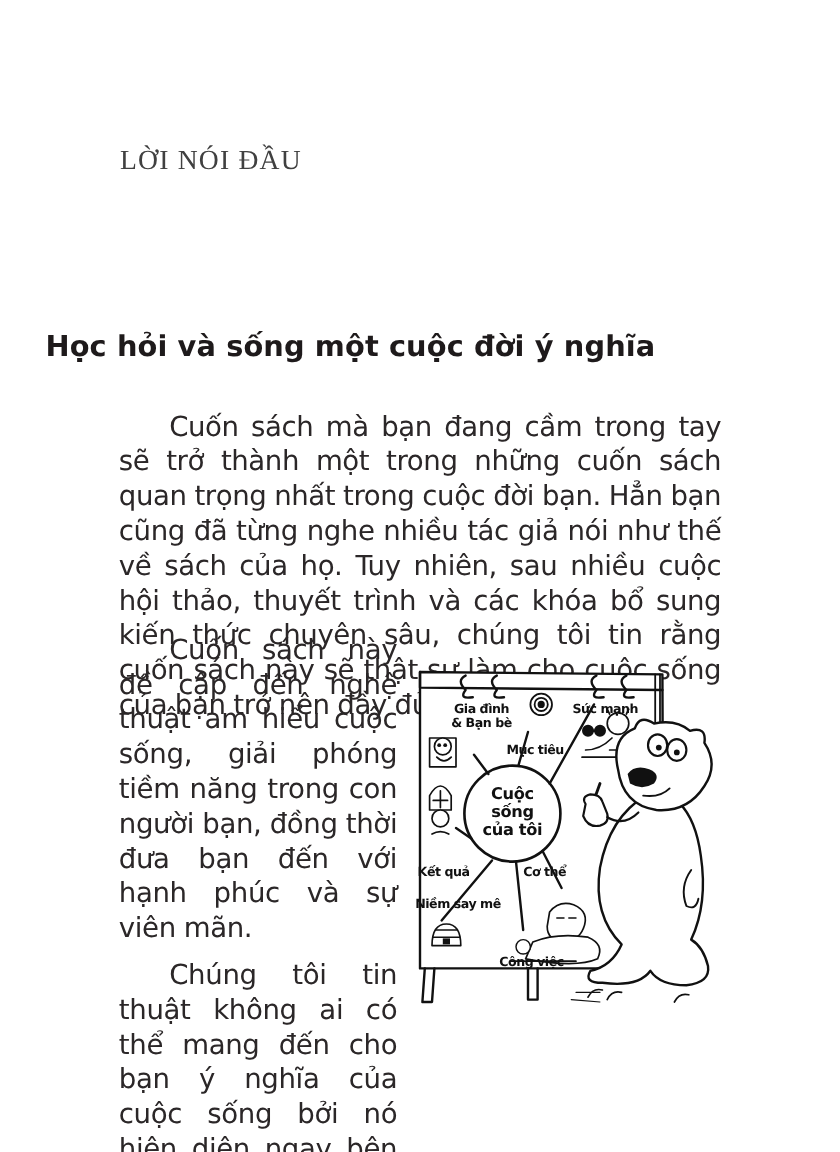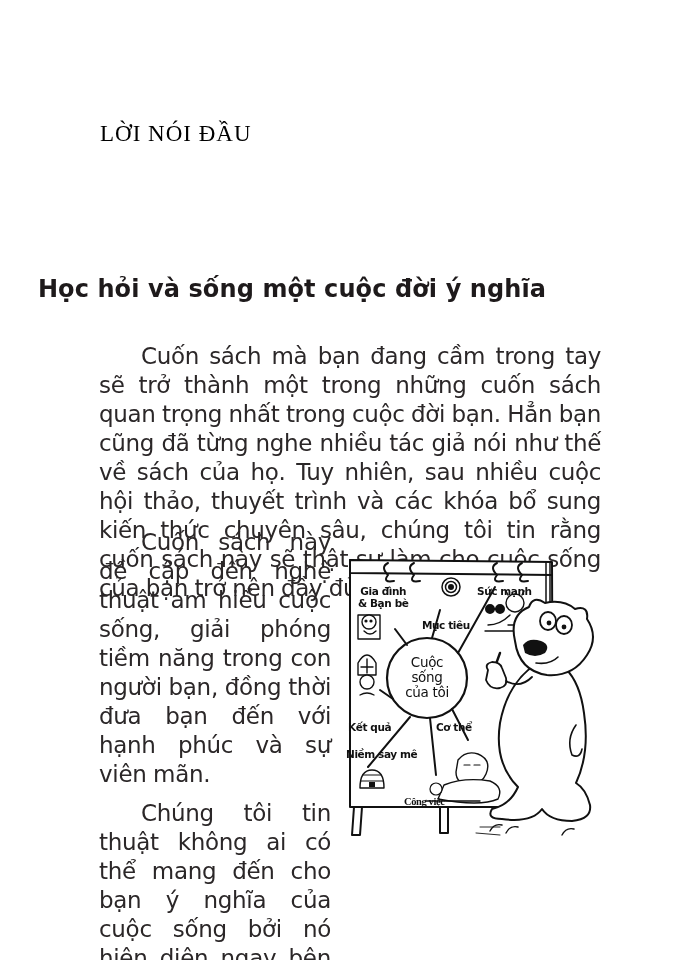--- a/index.html
+++ b/index.html
@@ -20,21 +20,21 @@
       width: 700px; height: 960px;
       background: #ffffff;
     }
     .section-label {
       position: absolute;
       left: 100px;
       top: 121px;
       font-family: "Liberation Serif", "DejaVu Serif", serif;
       font-size: 23px;
       letter-spacing: 1px;
-      color: #000000;
+      color: #404040;
       margin: 0;
       font-weight: normal;
     }
     .chapter-title {
       position: absolute;
       left: 0;
       width: 584px;
       top: 275px;
       text-align: center;
       font-family: "DejaVu Sans", "Liberation Sans", sans-serif;
@@ -94,21 +94,21 @@
       font-size: 10.5px;
       font-weight: bold;
       color: #111;
       line-height: 12px;
       white-space: nowrap;
       letter-spacing: -0.4px;
     }
     .center-label {
       position: absolute;
       font-family: "DejaVu Sans", "Liberation Sans", sans-serif;
-      font-weight: normal;
+      font-weight: bold;
       font-size: 13.5px;
       line-height: 15px;
       text-align: center;
       color: #111;
       letter-spacing: -0.3px;
     }
   </style>
 </head>
 <body>
 
@@ -202,30 +202,30 @@
         <path d="M148 125 q-4 -6 4 -8 q8 0 10 6 l4 10 q2 8 -6 10 q-10 2 -14 -8 Z" fill="#fff" stroke-width="1.8"></path>
         <path d="M166 136 q14 8 26 -4" stroke-width="1.8"></path>
 
         <path d="M236 180 q-10 14 -4 30 q8 4 10 -6" stroke-width="1.6"></path>
 
         <path d="M150 286 q4 -8 12 -6 M166 288 q4 -8 12 -6 M222 290 q4 -8 12 -6" stroke-width="1.4"></path>
         <path d="M140 282 L160 282 M136 288 L160 290" stroke-width="0.9"></path>
       </g>
     </svg>
 
-    <div class="ill-label" style="left:18px; top:40px; text-align:center;">
+    <div class="ill-label" style="left:36px; top:40px; text-align:center;">
       <div>Gia đình</div>
       <div>&amp; Bạn bè</div>
     </div>
     <div class="ill-label" style="left:82px; top:58px;margin-top:16px;">Mục tiêu</div>
     <div class="ill-label" style="left:137px; top:40px;">Sức mạnh</div>
     <div class="ill-label" style="left:8px; top:176px;">Kết quả</div>
     <div class="ill-label" style="left:96px; top:176px;">Cơ thể</div>
     <div class="ill-label" style="left:6px; top:203px;">Niềm say mê</div>
-    <div class="ill-label" style="left:64px; top:251px;font-family:Liberation Serif, serif;">Công việc</div>
+    <div class="ill-label" style="left:76px; top:251px;">Công việc</div>
 
     <div class="center-label" style="left:52px; top:110px; width:70px;">
       <div>Cuộc</div>
       <div>sống</div>
       <div>của tôi</div>
     </div>
   </div>
 
 </div>
 

